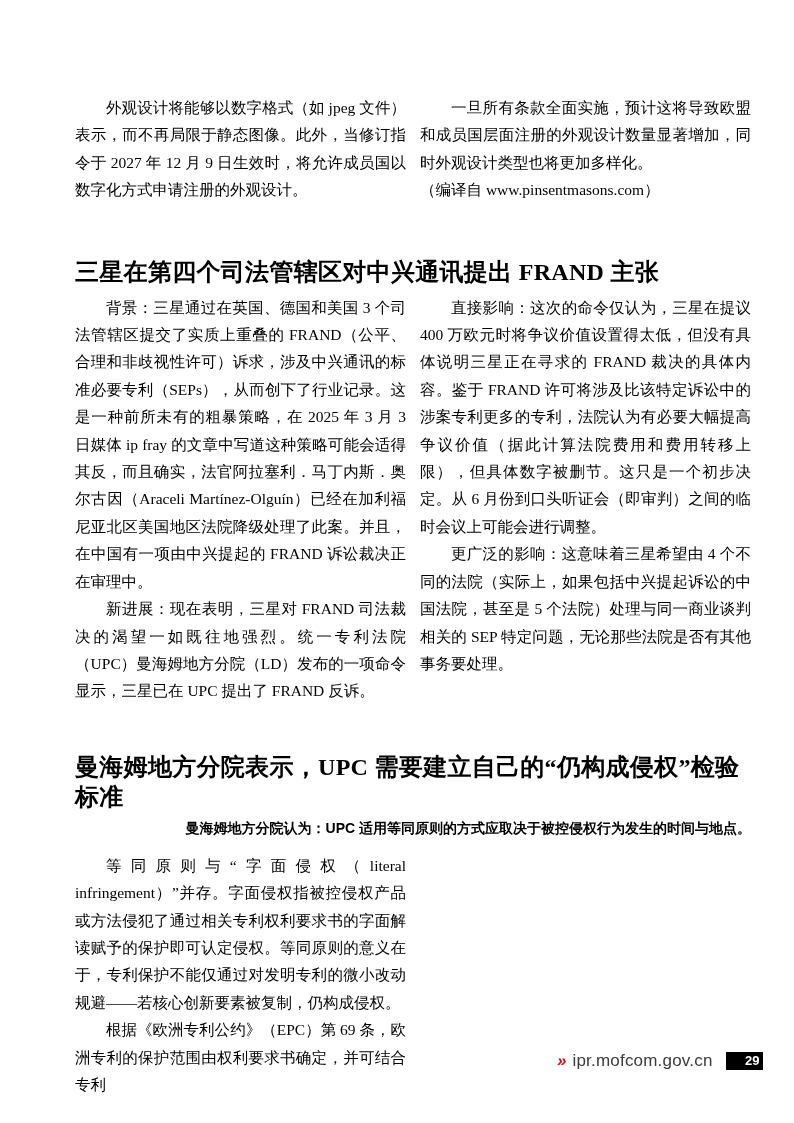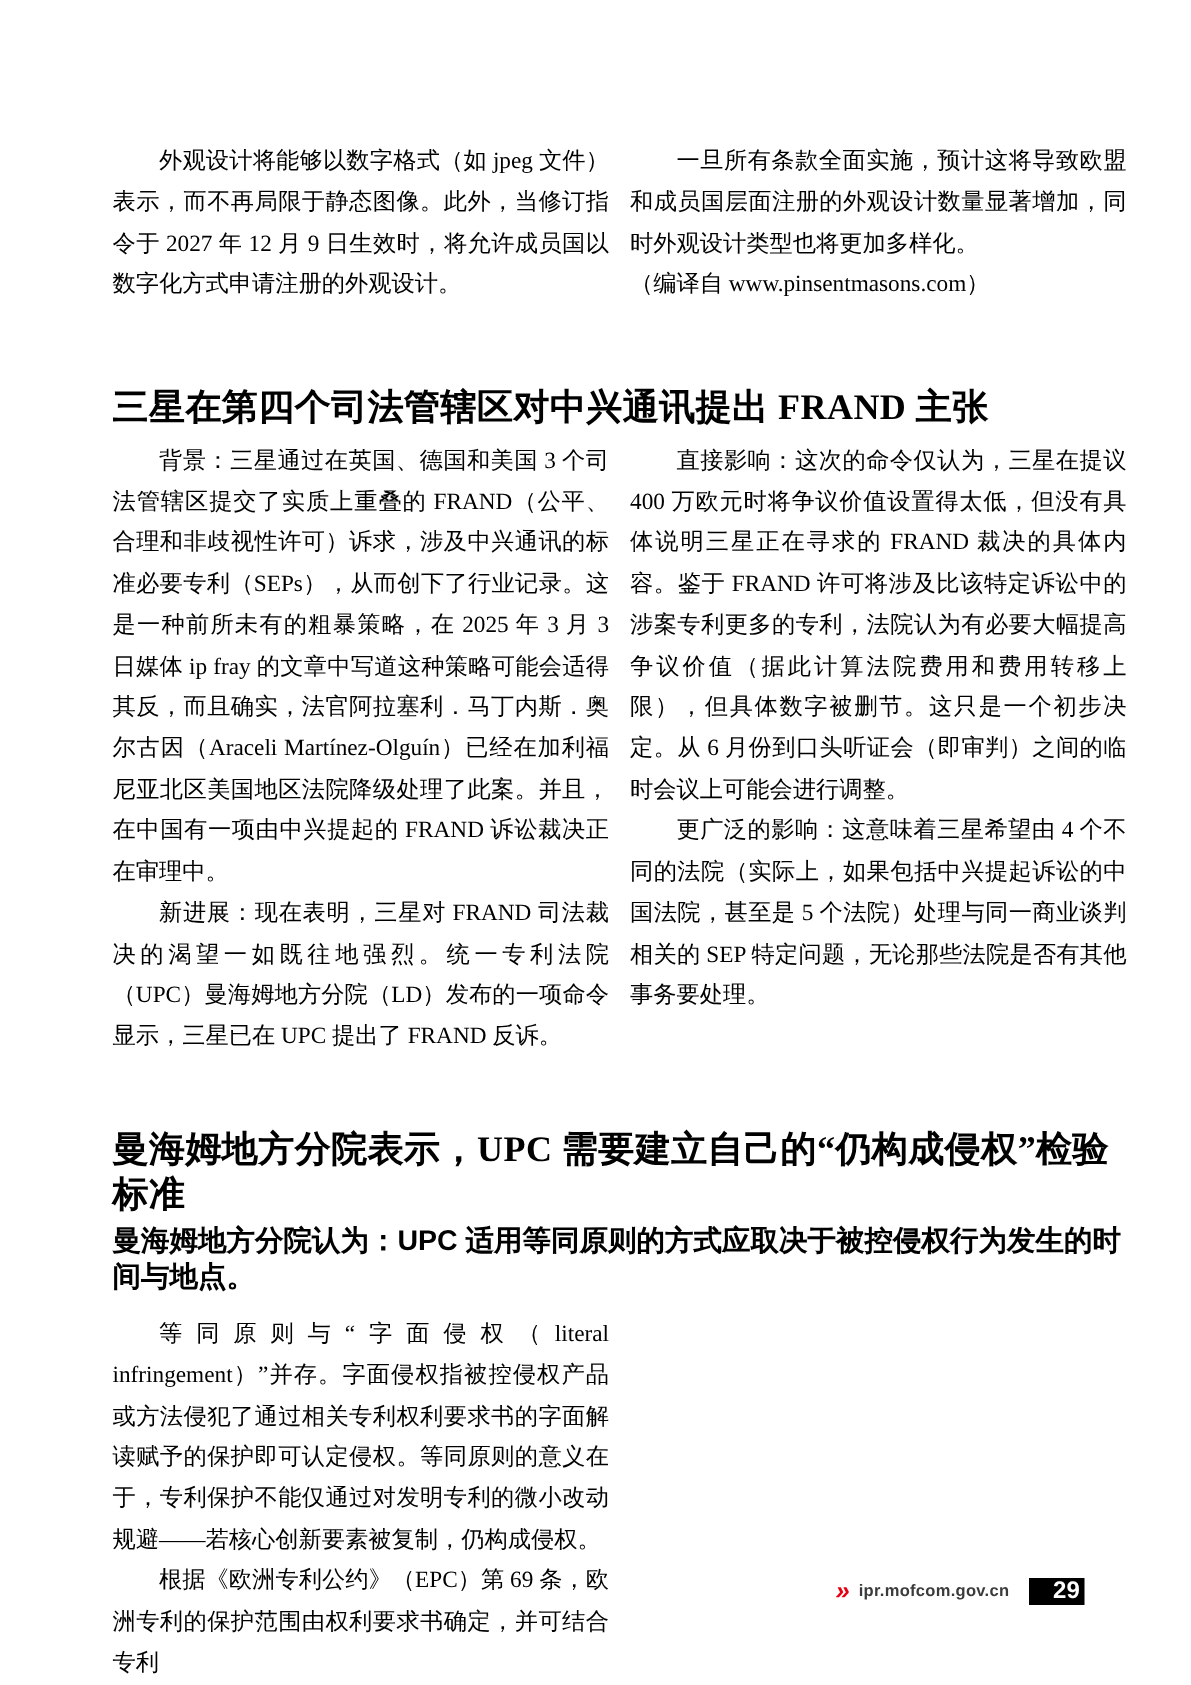--- a/index.html
+++ b/index.html
@@ -35,55 +35,56 @@
     line-height: 30px;
     margin: 0;
     letter-spacing: 0.3px;
   }
   .sec1-title { margin-top: 53px; }
   .sec1-body  { margin-top: 7px; }
   .sec2-title { margin-top: 47px; }
   .sec2-subtitle {
     font-family: "Liberation Sans", "DejaVu Sans", sans-serif;
     font-weight: 700;
-    font-size: 19px;
+    font-size: 14px;
     line-height: 24px;
     margin: 4px 0 0 0;
+    text-align: right;
   }
   .sec2-body { margin-top: 12px; }
   .footer {
     position: absolute;
     top: 1051px;
     left: 557px;
     height: 19px;
     display: flex;
     align-items: center;
     font-family: "Liberation Sans", "DejaVu Sans", sans-serif;
   }
   .footer-chevrons {
     color: #e60012;
     font-size: 17px;
     font-weight: 700;
     font-style: italic;
     line-height: 19px;
   }
   .footer-site {
     margin-left: 6px;
-    font-size: 11px;
-    font-weight: 700;
+    font-size: 17px;
+    font-weight: 400;
     color: #3b3b3b;
     letter-spacing: 0.2px;
   }
   .footer-pagebox {
     margin-left: 13px;
     width: 37px;
     height: 18px;
     background: #000000;
     color: #ffffff;
-    font-size: 16px;
+    font-size: 13px;
     font-weight: 700;
     display: flex;
     align-items: center;
     justify-content: flex-end;
     padding-right: 3px;
     box-sizing: border-box;
   }
 </style>
 </head>
 <body>

